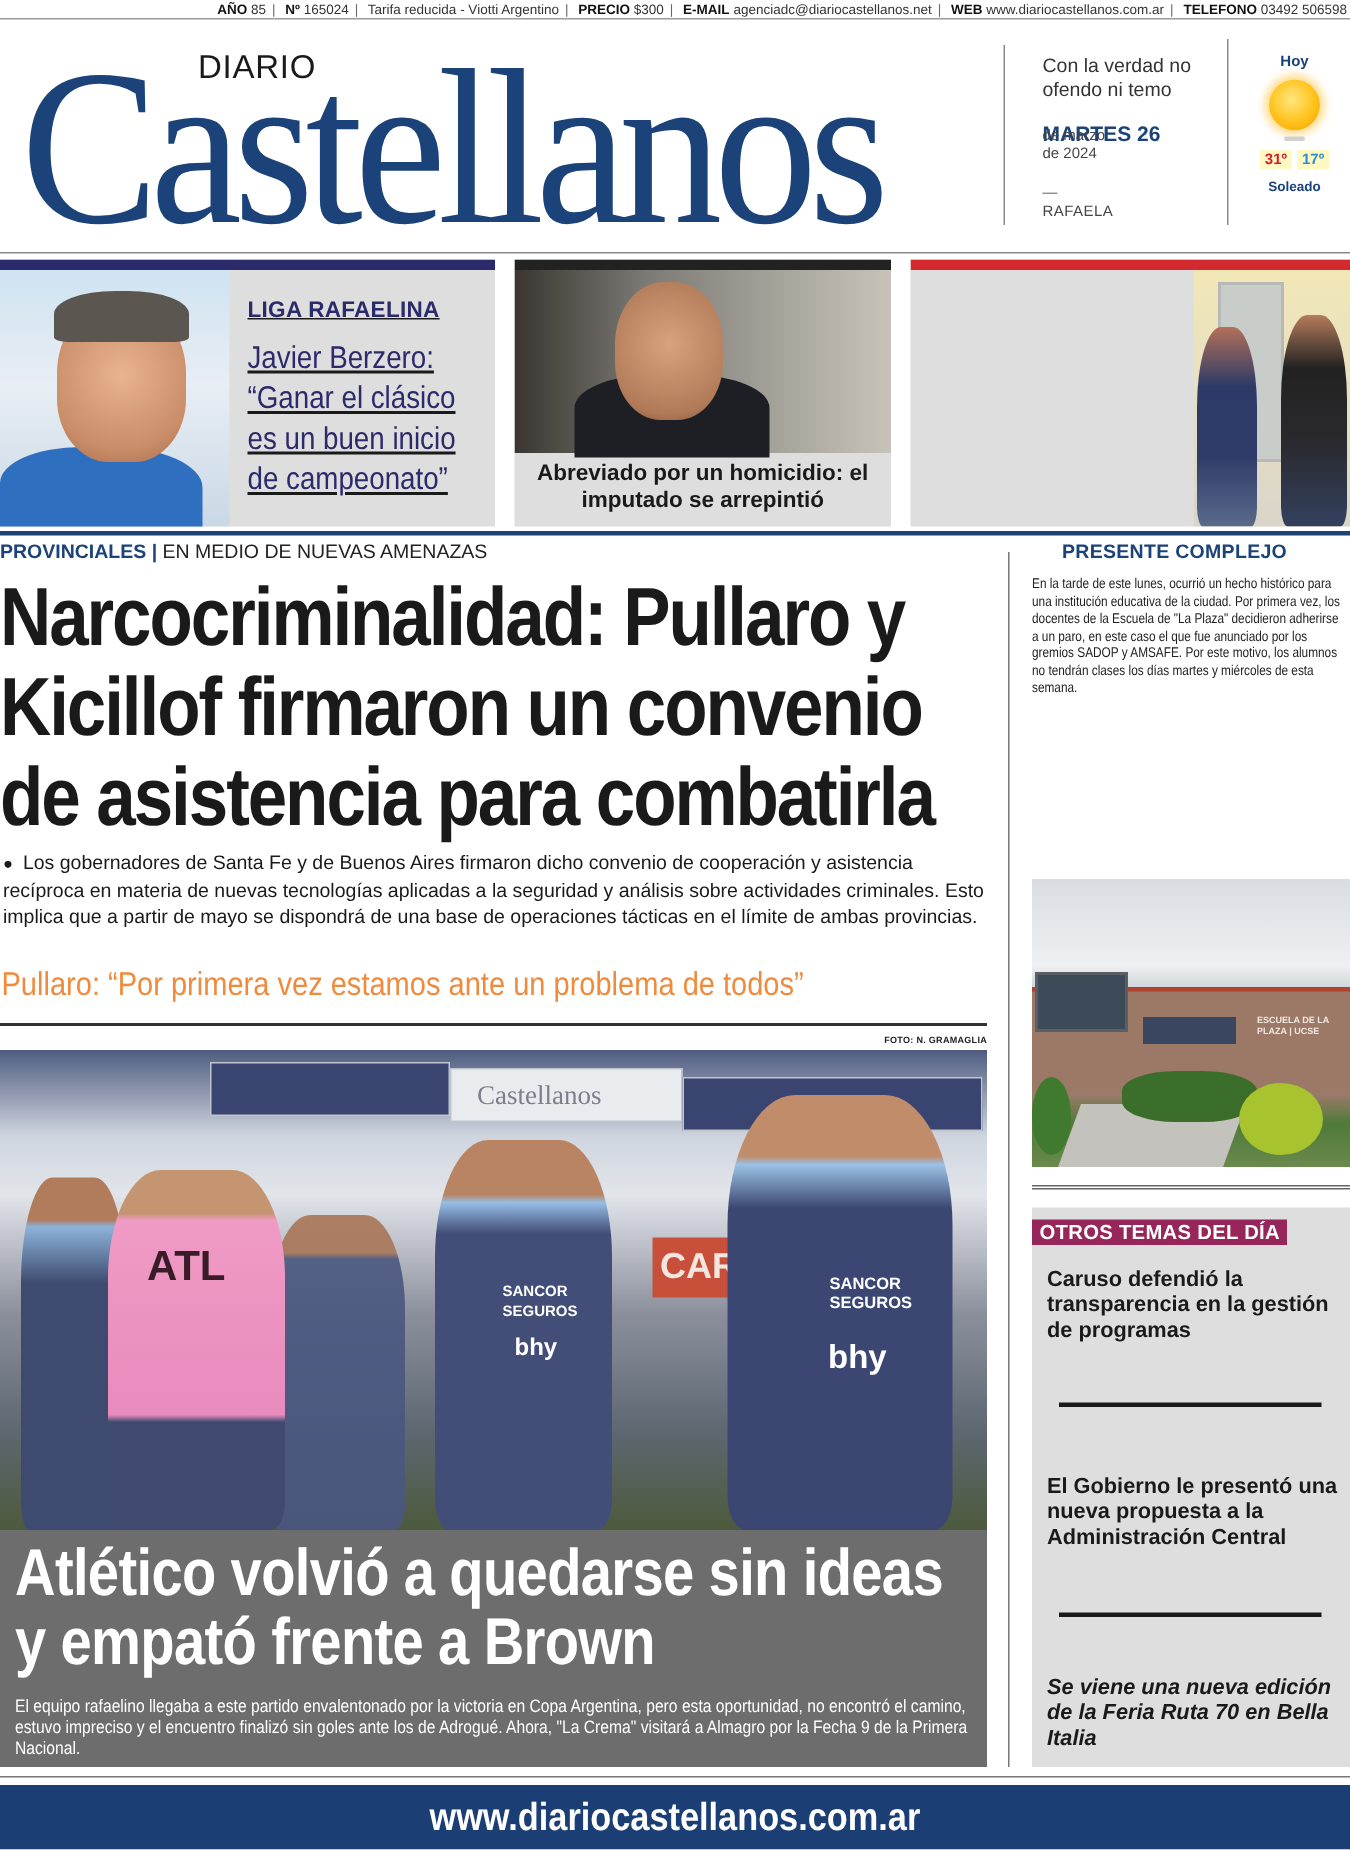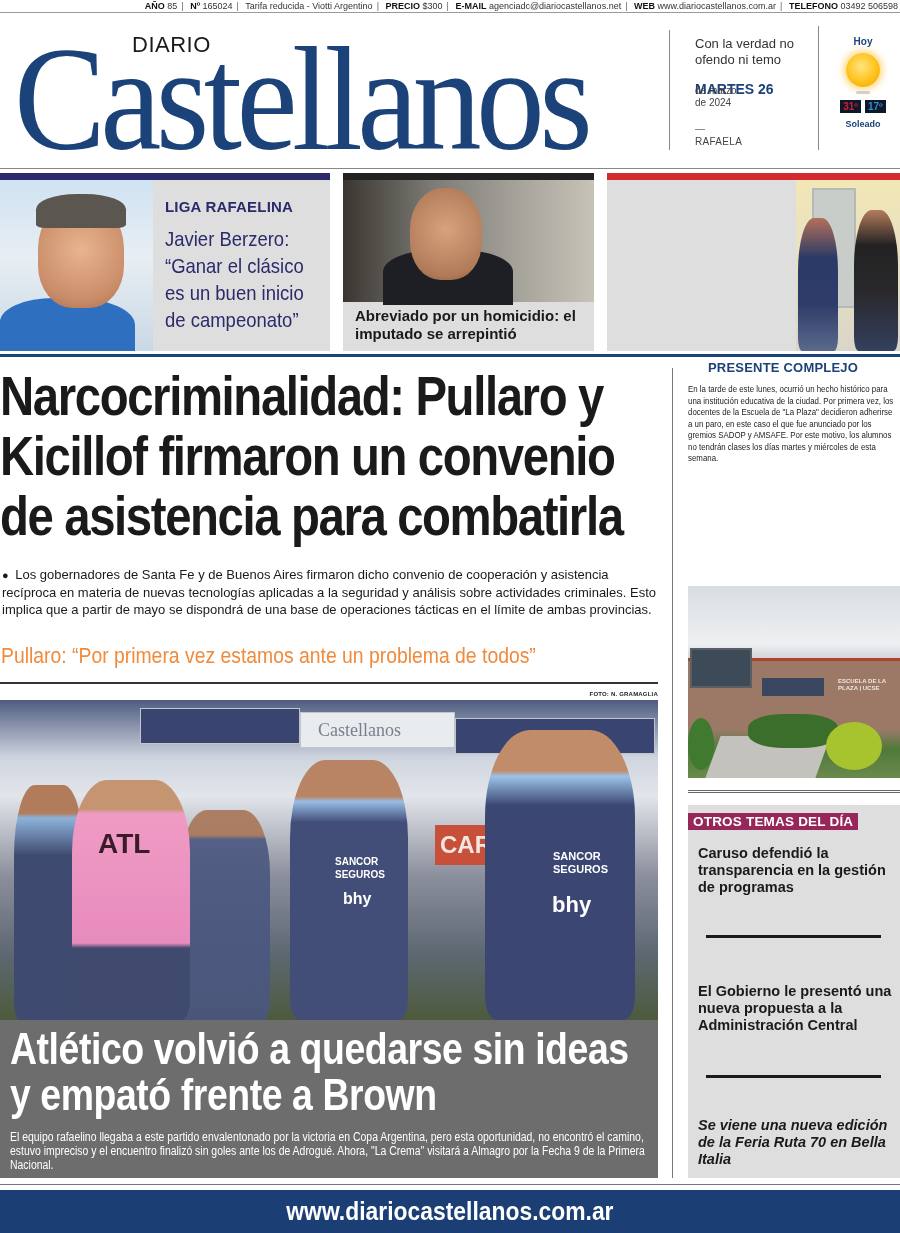--- a/index.html
+++ b/index.html
@@ -20,45 +20,45 @@
   .motto { position: absolute; left: 695px; top: 22px; width: 120px; font-size: 13px; line-height: 16px; color: #333; }
   .date-day { position: absolute; left: 695px; top: 67px; font-size: 14px; font-weight: bold; color: #1b4279; }
   .date-rest { position: absolute; left: 695px; top: 71px; font-size: 10px; line-height: 12px; color: #444; }
   .date-dash { position: absolute; left: 695px; top: 109px; font-size: 10px; color: #666; }
   .date-city { position: absolute; left: 695px; top: 122px; font-size: 10px; color: #444; letter-spacing: 0.3px; }
   .weather { position: absolute; left: 830px; top: 22px; width: 66px; text-align: center; }
   .weather .hoy { font-size: 10px; font-weight: bold; color: #1b4279; }
   .sun { width: 34px; height: 34px; margin: 6px auto 4px auto; border-radius: 50%; background: radial-gradient(circle at 45% 40%, #ffe680 0%, #ffc21a 55%, #f59b00 100%); box-shadow: 0 0 6px 3px rgba(255,190,40,0.55); }
   .sun-shadow { width: 14px; height: 3px; margin: 0 auto 6px auto; background: #d0d0d0; border-radius: 2px; }
   .temps { display: flex; justify-content: center; gap: 4px; }
-  .temp { font-size: 10px; font-weight: bold; background: #0f172a; padding: 1px 3px; }
+  .temp { font-size: 10px; font-weight: bold; background: #fef9c3; padding: 1px 3px; }
   .temp.max { color: #d0202f; }
   .temp.min { color: #2a8fd0; }
   .weather .state { font-size: 9px; font-weight: bold; color: #1b4279; margin-top: 6px; }
   .mast-bottom { position: absolute; left: 0; top: 168px; width: 900px; height: 1px; background: #888; }
 
   
   .teaser { position: absolute; top: 173px; height: 178px; background: #dedede; overflow: hidden; }
   .teaser .bar { position: absolute; left: 0; top: 0; width: 100%; height: 7px; }
   .t1 { left: 0; width: 330px; }
   .t1 .bar { background: #2b2a6b; }
   .t1 .photo { position: absolute; left: 0; top: 7px; width: 153px; height: 171px; background: linear-gradient(180deg, #cfe3f2 0%, #e8eef3 45%, #c9d8e6 100%); }
   .t1 .face { position: absolute; left: 38px; top: 22px; width: 86px; height: 106px; border-radius: 44% 44% 40% 40%; background: radial-gradient(circle at 50% 45%, #e8b48e 0%, #c98c68 70%, #a86b4c 100%); }
   .t1 .hair { position: absolute; left: 36px; top: 14px; width: 90px; height: 34px; border-radius: 45% 45% 10% 10%; background: #5c5650; }
   .t1 .shirt { position: absolute; left: 0; top: 118px; width: 135px; height: 60px; border-radius: 40% 45% 0 0; background: #2f6fc0; }
-  .t1 .text { position: absolute; left: 165px; top: 25px; width: 160px; }
+  .t1 .text { position: absolute; left: 165px; top: 25px; width: 160px; text-decoration: underline; }
   .t1 .kicker { font-size: 15px; font-weight: bold; color: #2b2a6b; letter-spacing: 0.2px; }
   .t1 .head { margin-top: 10px; font-size: 21px; line-height: 27px; color: #2b2a6b; font-family: "Liberation Sans Narrow", "Liberation Sans", sans-serif; transform: scaleX(0.88); transform-origin: left top; width: 180px; }
 
   .t2 { left: 343px; width: 251px; }
   .t2 .bar { background: #222; }
   .t2 .photo { position: absolute; left: 0; top: 7px; width: 251px; height: 122px; background: linear-gradient(90deg, #3a3530 0%, #7b7a74 35%, #a6a39b 70%, #c8c3b8 100%); }
   .t2 .face { position: absolute; left: 67px; top: 8px; width: 72px; height: 92px; border-radius: 45% 45% 42% 42%; background: radial-gradient(circle at 50% 45%, #d9a27e 0%, #b07a58 75%, #7b5038 100%); }
   .t2 .hood { position: absolute; left: 40px; top: 70px; width: 130px; height: 55px; border-radius: 40% 40% 0 0; background: #1d1f24; }
-  .t2 .caption { position: absolute; left: 12px; top: 129px; width: 251px; height: 49px; text-align: left; font-size: 15px; line-height: 18px; font-weight: bold; color: #1a1a1a; padding-top: 5px; }
+  .t2 .caption { position: absolute; left: 0; top: 129px; width: 251px; height: 49px; text-align: center; font-size: 15px; line-height: 18px; font-weight: bold; color: #1a1a1a; padding-top: 5px; }
 
   .t3 { left: 607px; width: 293px; }
   .t3 .bar { background: #d42a2f; }
   .t3 .text { position: absolute; left: 10px; top: 25px; width: 185px; }
   .t3 .kicker { font-size: 15px; font-weight: bold; color: #d42a2f; }
   .t3 .head { margin-top: 10px; font-size: 21px; line-height: 27px; color: #d42a2f; transform: scaleX(0.9); transform-origin: left top; width: 200px; }
   .t3 .photo { position: absolute; left: 189px; top: 7px; width: 104px; height: 171px; background: linear-gradient(180deg, #f1e7b6 0%, #e9e1c2 40%, #d9d5c9 100%); }
   .t3 .door { position: absolute; left: 16px; top: 8px; width: 44px; height: 120px; background: #c9cdca; border: 2px solid #b7b9b6; }
   .t3 .woman { position: absolute; left: 2px; top: 38px; width: 40px; height: 133px; border-radius: 40% 40% 10% 10%; background: linear-gradient(180deg, #b3705a 0%, #2b3a66 30%, #2f3c6a 65%, #5a6a8a 100%); }
   .t3 .man { position: absolute; left: 58px; top: 30px; width: 44px; height: 141px; border-radius: 40% 40% 10% 10%; background: linear-gradient(180deg, #b57c5c 0%, #222 25%, #2a2a2e 60%, #33405e 100%); }
@@ -192,20 +192,25 @@
   <div class="photo">
     <div class="door"></div>
     <div class="woman"></div>
     <div class="man"></div>
   </div>
 </div>
 
 <div class="rule-blue"></div>
 
 <div class="main">
+  <div class="kicker-line">
+    <span class="sec">PROVINCIALES</span>
+    <span class="pipe">|</span>
+    <span>EN MEDIO DE NUEVAS AMENAZAS</span>
+  </div>
   <div class="headline">Narcocriminalidad: Pullaro y Kicillof firmaron un convenio de asistencia para combatirla</div>
   <div class="summary">
     <span class="bullet">●</span>
     <span>Los gobernadores de Santa Fe y de Buenos Aires firmaron dicho convenio de cooperación y asistencia recíproca en materia de nuevas tecnologías aplicadas a la seguridad y análisis sobre actividades criminales. Esto implica que a partir de mayo se dispondrá de una base de operaciones tácticas en el límite de ambas provincias.</span>
   </div>
   <div class="quote">Pullaro: “Por primera vez estamos ante un problema de todos”</div>
   <div class="thick-rule"></div>
   <div class="credit">FOTO: N. GRAMAGLIA</div>
 </div>
 

